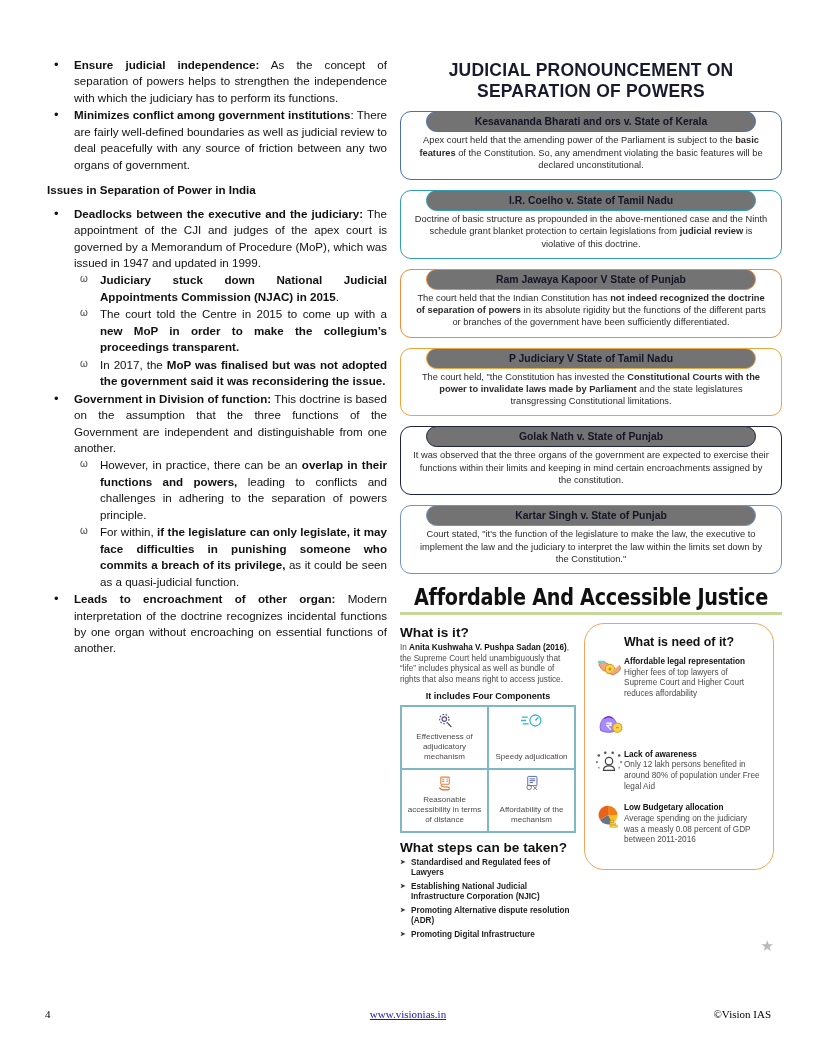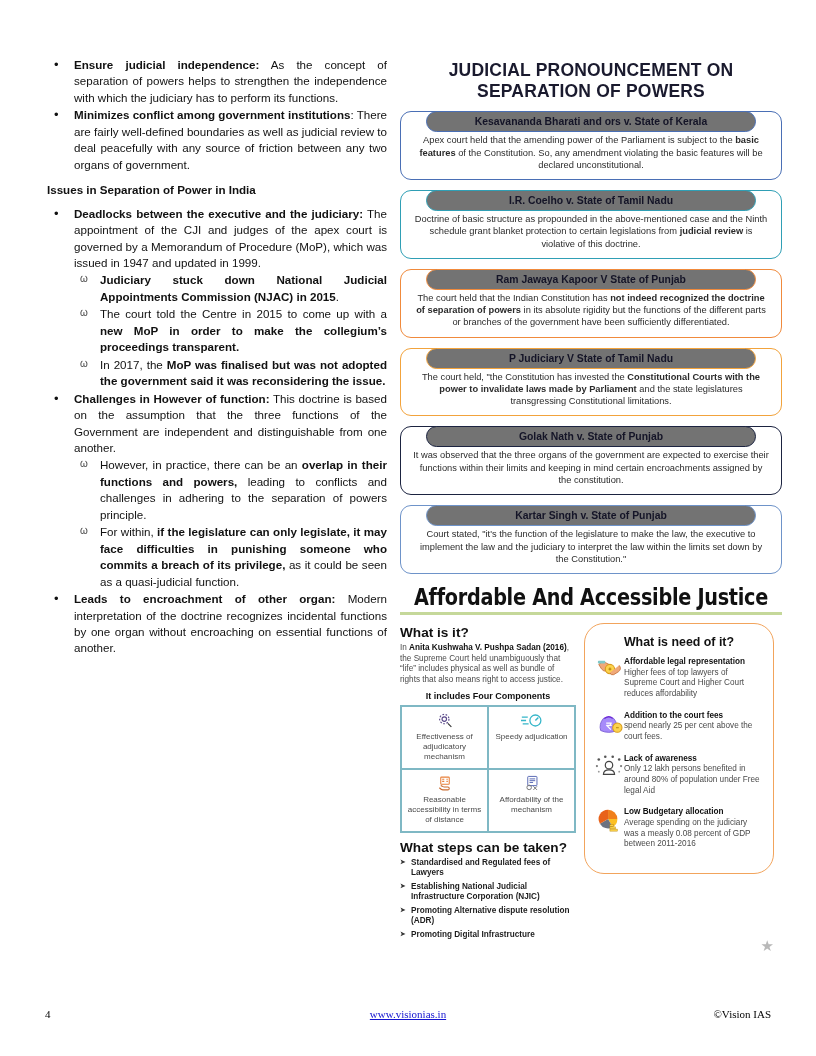--- a/index.html
+++ b/index.html
@@ -86,21 +86,21 @@
   .whatis-p b{color:#111;}
   .four-title{font-weight:bold;font-size:9px;text-align:center;margin:3px 0 4px 0;color:#111;}
   .grid4{
     display:grid;grid-template-columns:1fr 1fr;
     border:1px solid #7fb8c4;
   }
   .cell{
     border:1px solid #7fb8c4;padding:5px 3px 6px 3px;
     text-align:center;font-size:8px;line-height:1.25;color:#4a4a4a;
     min-height:46px;box-sizing:border-box;
-    display:flex;flex-direction:column;align-items:center;justify-content:flex-start;gap:3px;
+    display:flex;flex-direction:column;align-items:center;justify-content:space-between;gap:3px;
   }
   .cell svg{display:block;}
   .steps{margin-top:7px;}
   .steps ul{list-style:none;margin:0;padding:0;}
   .steps li{
     position:relative;padding-left:11px;margin-bottom:3px;
     font-size:8.2px;line-height:1.28;font-weight:bold;color:#1d1d1d;
   }
   .steps li::before{
     content:"\27A4";position:absolute;left:0;top:0;
@@ -139,21 +139,21 @@
     <ul class="bul">
       <li>
         <b>Deadlocks between the executive and the judiciary:</b><span> The appointment of the CJI and judges of the apex court is governed by a Memorandum of Procedure (MoP), which was issued in 1947 and updated in 1999.</span>
         <ul class="sub">
           <li><span></span><b>Judiciary stuck down National Judicial Appointments Commission (NJAC) in 2015</b><span>.</span></li>
           <li><span>The court told the Centre in 2015 to come up with a </span><b>new MoP in order to make the collegium’s proceedings transparent.</b><span></span></li>
           <li><span>In 2017, the </span><b>MoP was finalised but was not adopted the government said it was reconsidering the issue.</b><span></span></li>
         </ul>
       </li>
       <li>
-        <b>Challenges in However of function:</b><span> This doctrine is based on the assumption that the three functions of the Government are independent and distinguishable from one another.</span>
+        <b>Government in Division of function:</b><span> This doctrine is based on the assumption that the three functions of the Government are independent and distinguishable from one another.</span>
         <ul class="sub">
           <li><span>However, in practice, there can be an </span><b>overlap in their functions and powers,</b><span> leading to conflicts and challenges in adhering to the separation of powers principle.</span></li>
           <li><span>For within, </span><b>if the legislature can only legislate, it may face difficulties in punishing someone who commits a breach of its privilege,</b><span> as it could be seen as a quasi-judicial function.</span></li>
         </ul>
       </li>
       <li>
         <b>Leads to encroachment of other organ:</b><span> Modern interpretation of the doctrine recognizes incidental functions by one organ without encroaching on essential functions of another.</span>
       </li>
     </ul>
   </div>
@@ -294,24 +294,20 @@
         <div class="need-item">
           <span class="need-ico">
             <svg width="28" height="26" viewBox="0 0 30 28">
               <path d="M9 8 q6-3 11 0 q5 6 3 13 q-8 4-17 0 q-2-7 3-13z" fill="#a78bfa" stroke="#7c5fd6" stroke-width="1"></path>
               <path d="M10 8 q5-4 9 0" fill="none" stroke="#6d28d9" stroke-width="1.3"></path>
               <path d="M12 13h6M12 15.5h6M17 13q0 3-4 3l4 4" stroke="#fff" stroke-width="1.3" fill="none"></path>
               <circle cx="24" cy="18" r="5" fill="#fcd34d" stroke="#d99b1a" stroke-width="1.1"></circle>
               <path d="M22.5 18h3" stroke="#b8860b" stroke-width="1.1"></path>
             </svg>
           </span>
-          <span class="need-txt">
-            <span class="nh">Addition to the court fees</span>
-            <span>spend nearly 25 per cent above the court fees.</span>
-          </span>
         </div>
 
         <div class="need-item">
           <span class="need-ico">
             <svg width="28" height="26" viewBox="0 0 30 28">
               <circle cx="15" cy="12" r="4" fill="none" stroke="#444" stroke-width="1.3"></circle>
               <path d="M9 22 q0-5 6-5 q6 0 6 5z" fill="none" stroke="#444" stroke-width="1.3"></path>
               <circle cx="4" cy="6" r="1.4" fill="#555"></circle>
                 <circle cx="11" cy="3" r="1.4" fill="#555"></circle>
               <circle cx="19" cy="3" r="1.4" fill="#555"></circle>

